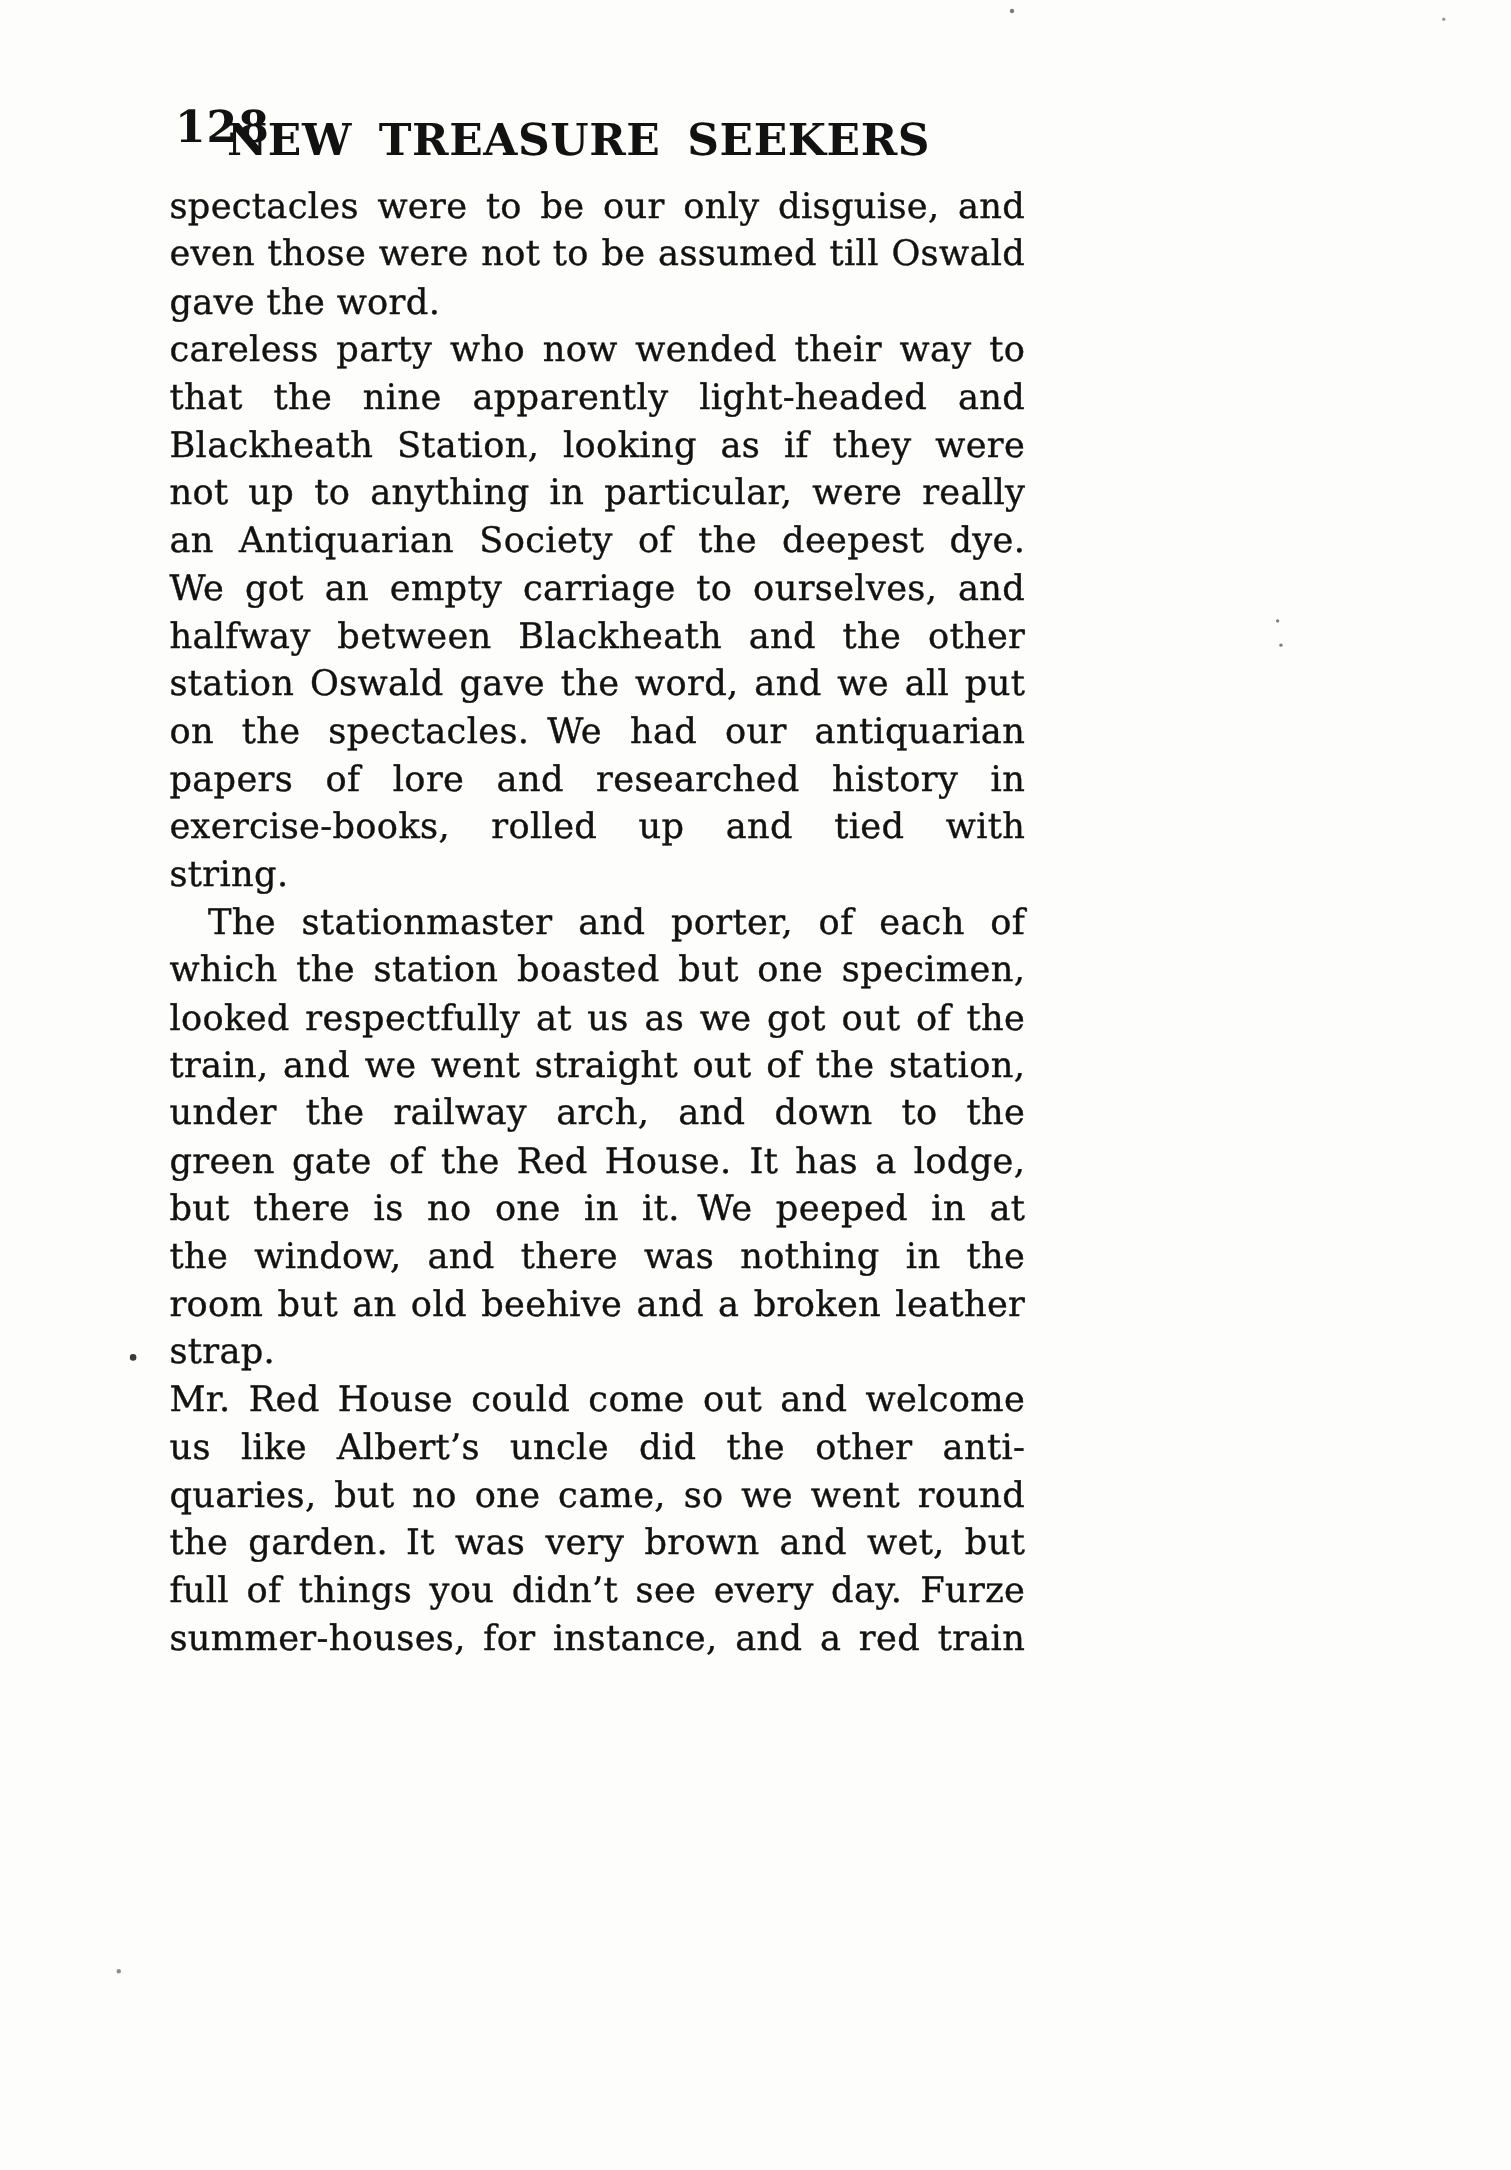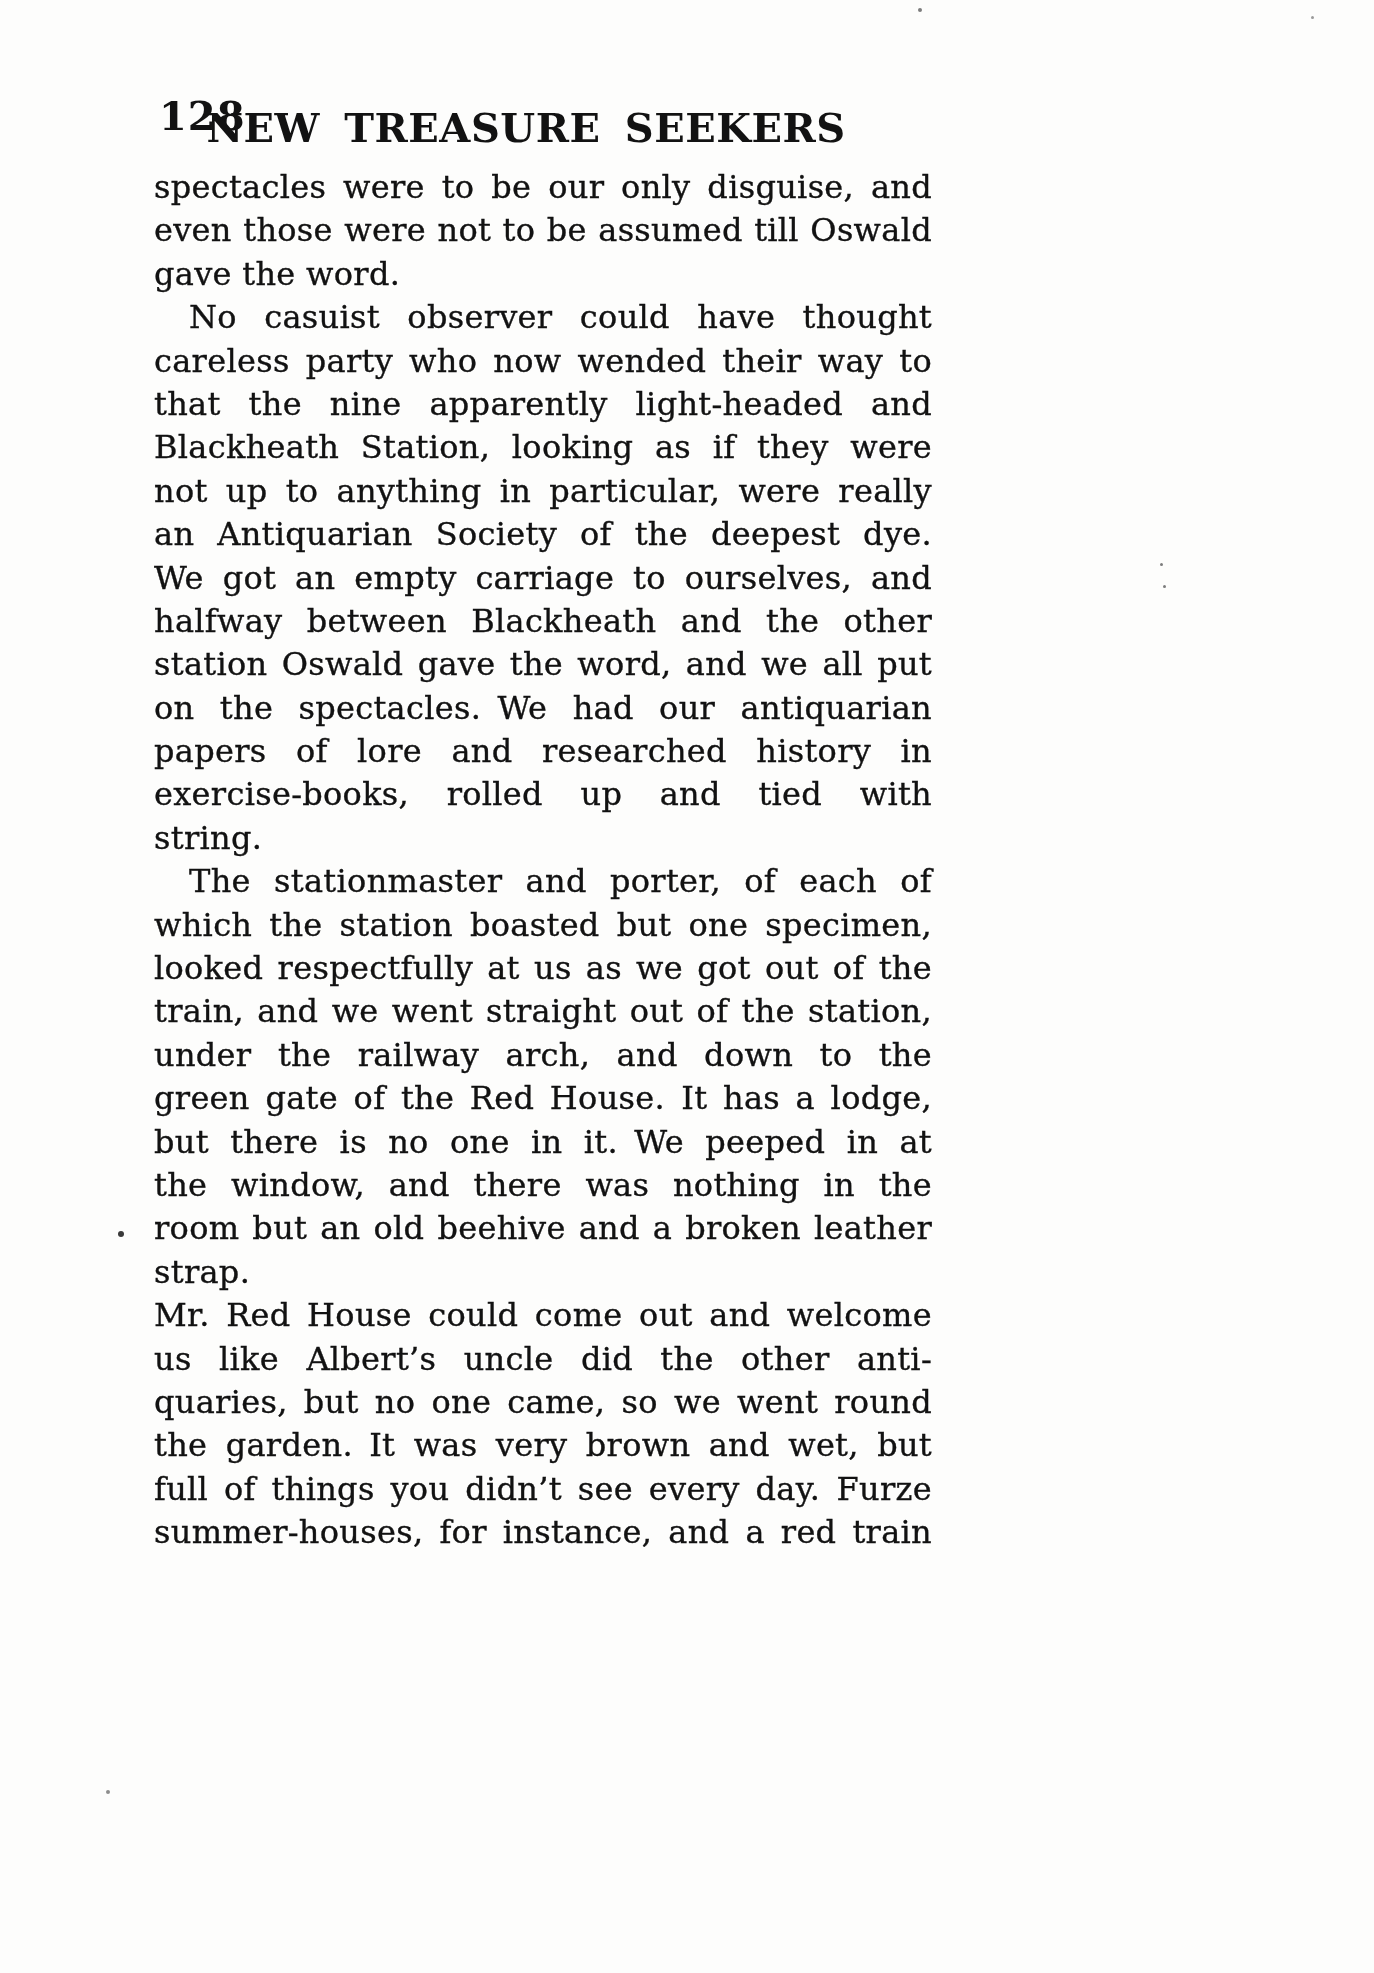--- a/index.html
+++ b/index.html
@@ -96,21 +96,20 @@
     <span class="head-title">NEW TREASURE SEEKERS</span>
   </header>
 
   <main class="text-column">
       <div class="para">
         <div class="line">spectacles were to be our only disguise, and</div>
         <div class="line">even those were not to be assumed till Oswald</div>
         <div class="line endline">gave the word.</div>
       </div>
       <div class="para">
-        <div class="line indent">No casuist observer could have thought</div>
         <div class="line">careless party who now wended their way to</div>
         <div class="line">that the nine apparently light-headed and</div>
         <div class="line">Blackheath Station, looking as if they were</div>
         <div class="line">not up to anything in particular, were really</div>
         <div class="line">an Antiquarian Society of the deepest dye.</div>
         <div class="line">We got an empty carriage to ourselves, and</div>
         <div class="line">halfway between Blackheath and the other</div>
         <div class="line">station Oswald gave the word, and we all put</div>
         <div class="line">on the spectacles. We had our antiquarian</div>
         <div class="line">papers of lore and researched history in</div>

